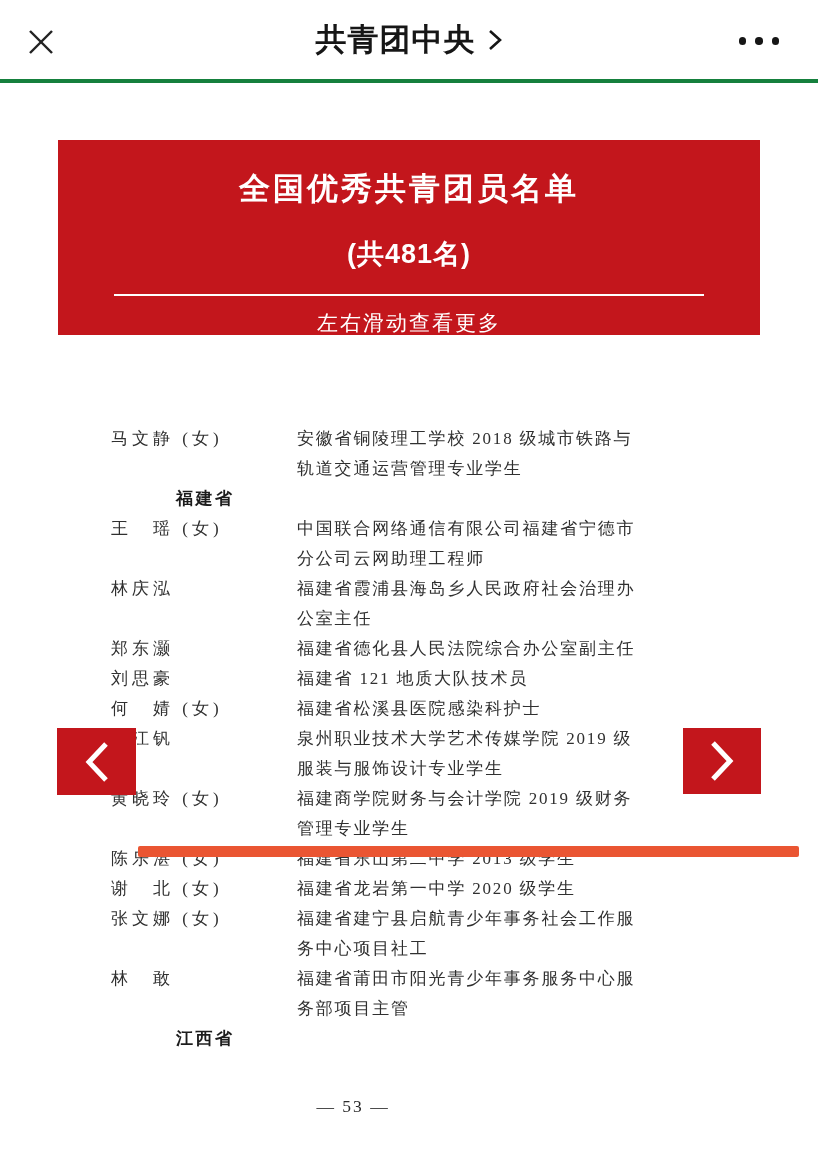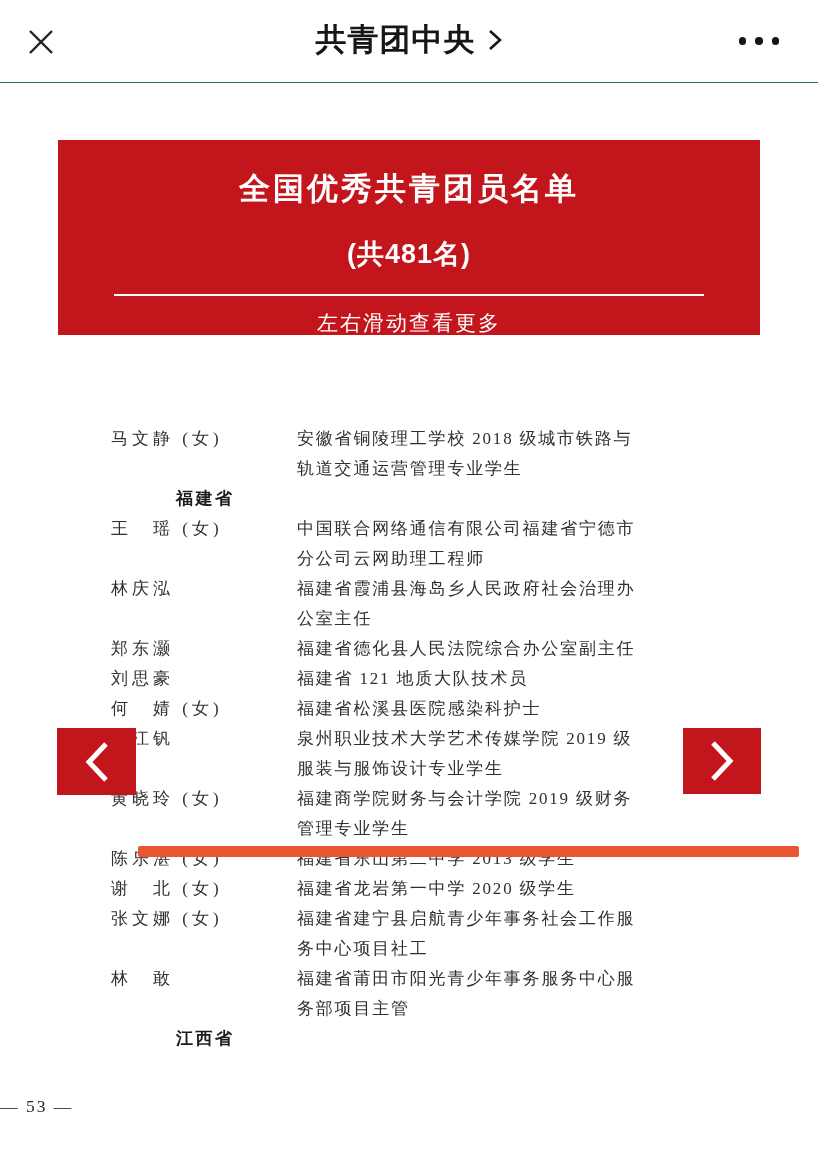--- a/index.html
+++ b/index.html
@@ -4,21 +4,21 @@
 <style>
   * { margin:0; padding:0; box-sizing:border-box; }
   html,body { background:#fff; }
   .page {
     position:relative; width:818px; height:1154px; background:#ffffff;
     overflow:hidden; font-family:"Liberation Sans", sans-serif;
   }
   
   .appbar {
     position:absolute; left:0; top:0; width:818px; height:83px;
-    background:#ffffff; border-bottom:1px solid #15803d; z-index:5;
+    background:#ffffff; border-bottom:4px solid #15803d; z-index:5;
   }
   .close-btn { position:absolute; left:25px; top:26px; width:32px; height:32px; display:flex; align-items:center; justify-content:center; cursor:pointer; }
   .appbar-title {
     position:absolute; left:0; right:0; top:0; height:80px;
     display:flex; align-items:center; justify-content:center; gap:11px;
     font-size:31px; font-weight:700; color:#161616; letter-spacing:1px; cursor:pointer;
   }
   .more-btn { position:absolute; right:39px; top:37px; display:flex; gap:9px; cursor:pointer; }
   .dot { width:7.5px; height:7.5px; border-radius:50%; background:#161616; }
   
@@ -47,21 +47,21 @@
   }
   
   .nav-btn {
     position:absolute; display:flex; align-items:center; justify-content:center;
     background:var(--accent-red, #c3161c); z-index:4; cursor:pointer;
   }
   .nav-prev { left:57px;  top:728px; width:79px; height:67px; }
   .nav-next { left:683px; top:728px; width:78px; height:66px; }
   
   .pager {
-    position:absolute; left:0; top:1096px; width:706px; text-align:left;
+    position:absolute; left:0; top:1096px; width:706px; text-align:center;
     font-family:"Liberation Serif","DejaVu Serif",serif;
     font-size:17.5px; letter-spacing:2px; color:#2b2b2b;
   }
 </style>
 </head>
 <body>
 
 <div class="page">
 
   <div class="appbar">

